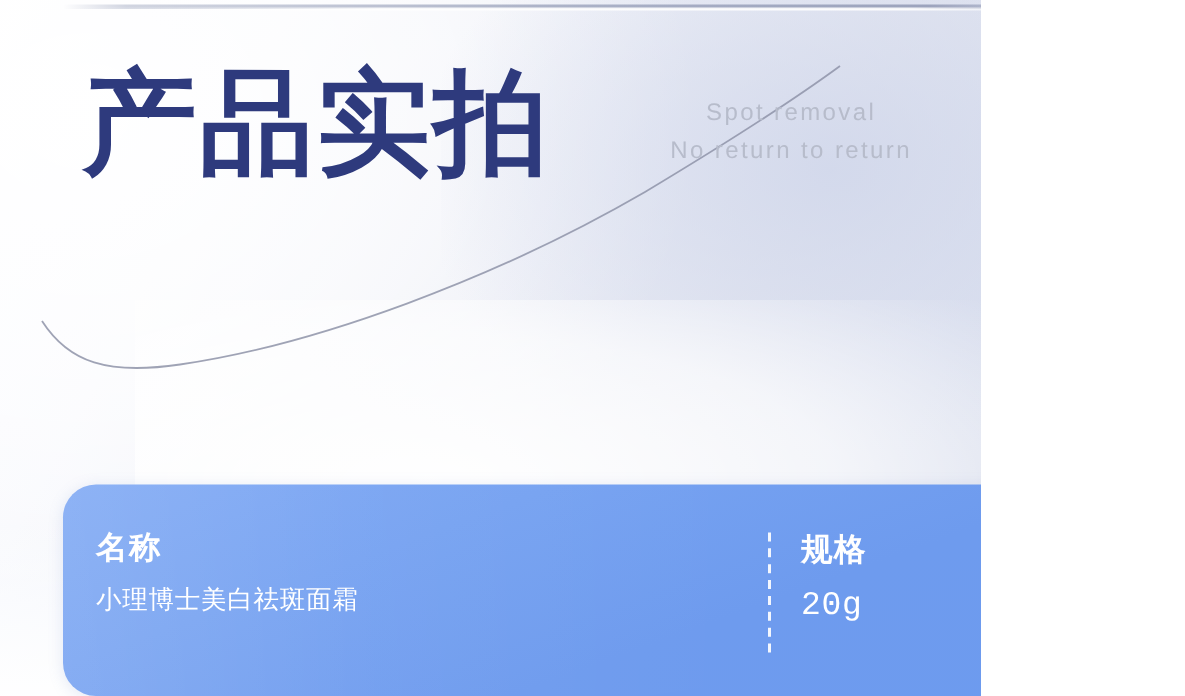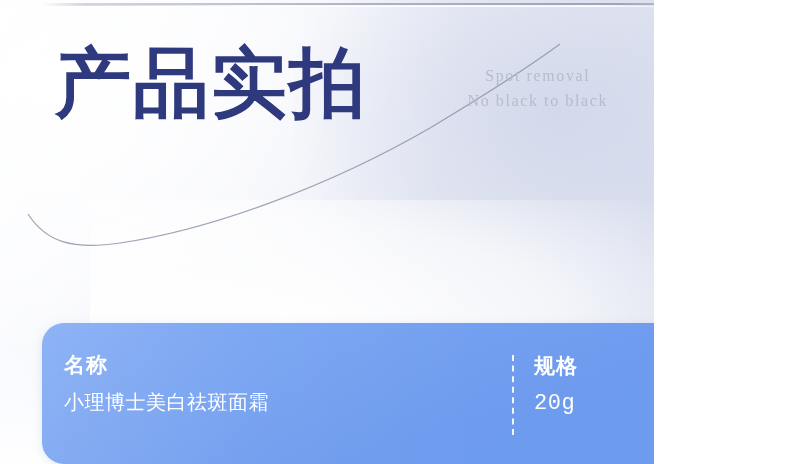--- a/index.html
+++ b/index.html
@@ -133,21 +133,21 @@
   .hero-line-1 { color: #2e3a7d; }
   .seg-navy { color: #2e3a7d; }
   .seg-red  { color: #c0272d; }
 
   
   .tagline {
     position: absolute;
     right: 46px;
     top: 64px;
     text-align: center;
-    font-family: Liberation Serif, serif;
+    font-family: Liberation Sans, sans-serif;
     font-size: 16px;
     letter-spacing: 1.6px;
     color: #b7bccb;
     line-height: 1.55;
     white-space: nowrap;
   }
 
   
   .info-card {
     position: absolute;
@@ -197,21 +197,21 @@
     font-family: "DejaVu Sans", "Liberation Sans", sans-serif;
     font-size: 21px;
     font-weight: 700;
     letter-spacing: 1px;
     line-height: 1;
     margin-bottom: 16px;
     white-space: nowrap;
   }
   .field-value {
     font-family: "DejaVu Sans", "Liberation Sans", sans-serif;
-    font-size: 20px;
+    font-size: 17px;
     font-weight: 400;
     letter-spacing: 0.5px;
     line-height: 1;
     white-space: nowrap;
   }
   .field-value.latin {
     font-family: Liberation Mono, monospace;
     font-size: 22px;
   }
 
@@ -240,21 +240,21 @@
   <svg class="sweep" viewBox="0 0 790 300" preserveAspectRatio="none">
     <path d="M 28 214 C 46 242, 72 250, 120 243 C 210 230, 330 186, 430 128 C 490 92, 530 66, 560 44" fill="none" stroke="#8e93a8" stroke-width="1.2" stroke-opacity="0.85"></path>
   </svg>
 
   <div class="hero">
     <div class="hero-line hero-line-1">产品实拍</div>
   </div>
 
   <div class="tagline">
     <div>Spot removal</div>
-    <div>No black to black</div>
+    <div>No return to return</div>
   </div>
 
   <div class="info-card">
     <div class="card-sheen"></div>
 
     <div class="card-col col-name">
       <div class="field-label">名称</div>
       <div class="field-value">小理博士美白祛斑面霜</div>
     </div>
 

